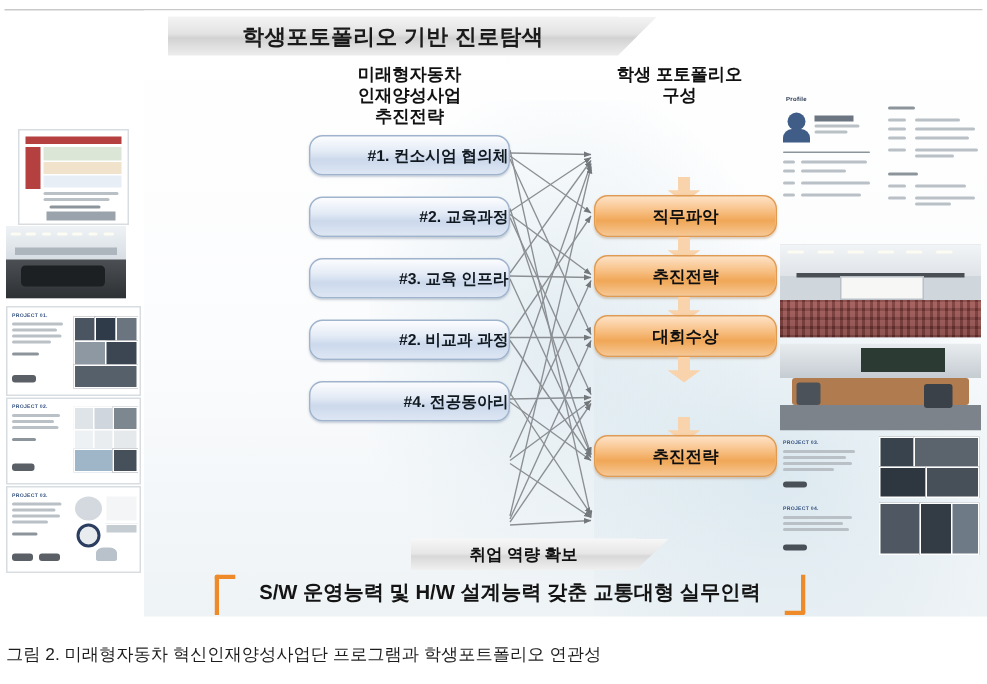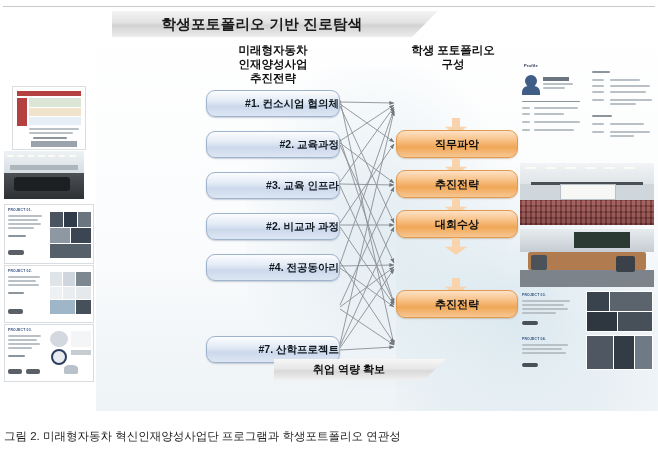--- a/index.html
+++ b/index.html
@@ -322,23 +322,20 @@
     </div>
     <div class="bluebox" style="top:165px;">
       <span>#3. 교육 인프라</span>
     </div>
     <div class="bluebox" style="top:206px;">
       <span>#2. 비교과 과정</span>
     </div>
     <div class="bluebox" style="top:247px;">
       <span>#4. 전공동아리</span>
     </div>
-    <div class="bluebox" style="top:329px;">
-      <span>#7. 산학프로젝트</span>
-    </div>
 
     <div class="downarrow" style="top:111px;"></div>
 
     <div class="orangebox" style="top:123px;">
       <span>직무파악</span>
     </div>
     <div class="downarrow" style="top:151px;"></div>
 
     <div class="orangebox" style="top:163px;">
       <span>추진전략</span>
@@ -444,17 +441,22 @@
         <div class="pl" style="left:2px;top:17px;width:44px;"></div>
         <div class="pblk" style="left:2px;top:28px;width:16px;height:4px;background:#4a5058;border-radius:2px;"></div>
         <div class="grid-photos" style="left:66px;top:0px;width:66px;height:34px;">
           <div class="gp" style="left:0;top:0;width:26px;height:33px;background:#4f5862;"></div>
           <div class="gp" style="left:27px;top:0;width:20px;height:33px;background:#333b44;"></div>
           <div class="gp" style="left:48px;top:0;width:17px;height:33px;background:#6e7a86;"></div>
         </div>
       </div>
     </div>
 
+    <div class="statement" style="left:44px;top:373px;width:400px;">
+      <div class="brk l"></div>
+      <span class="txt">S/W 운영능력 및 H/W 설계능력 갖춘 교통대형 실무인력</span>
+      <div class="brk r"></div>
+    </div>
   </div>
 
 </div>
 
 <div class="caption">그림 2. 미래형자동차 혁신인재양성사업단 프로그램과 학생포트폴리오 연관성</div>
 
 </body></html>

